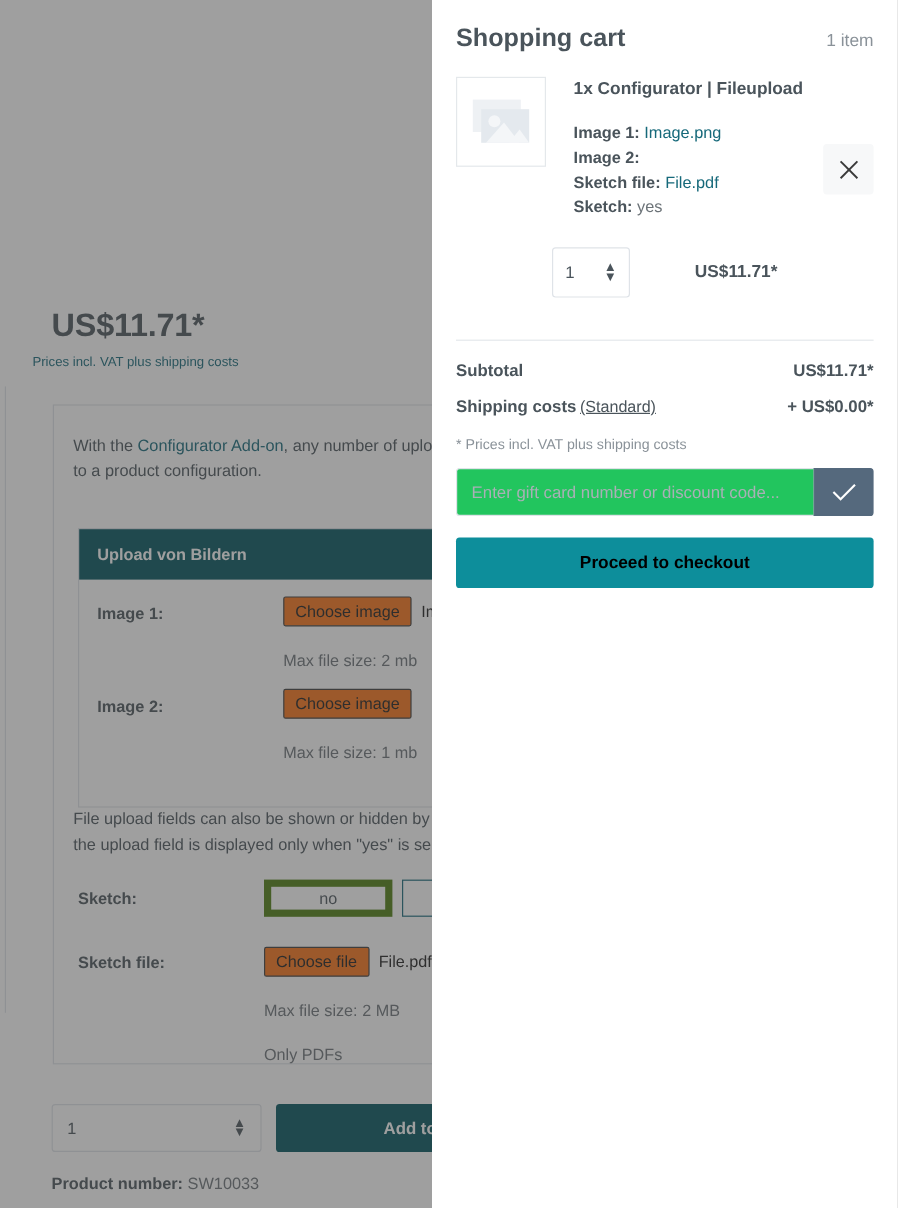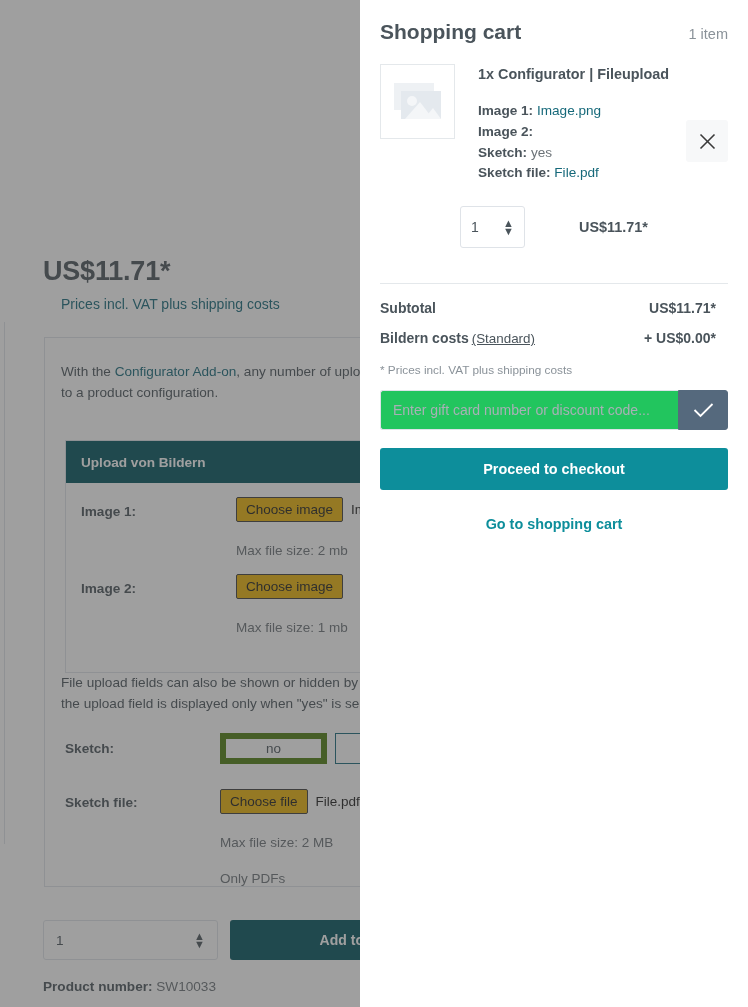--- a/index.html
+++ b/index.html
@@ -17,22 +17,22 @@
     background: #ffffff;
     overflow: hidden;
   }
   .bg-inner { position: absolute; left: 0; top: 0; width: 748px; height: 1007px; }
 
   .price-big {
     position: absolute; left: 43px; top: 256px;
     font-size: 27px; font-weight: bold; color: #4a545b; letter-spacing: -0.2px;
   }
   .price-note {
-    position: absolute; left: 61px; top: 296px;
-    font-size: 14px; color: #16697a; text-align: center;
+    position: absolute; left: 27px; top: 296px;
+    font-size: 11px; color: #16697a; text-align: center;
   }
 
   .config-card {
     position: absolute; left: 44px; top: 337px; width: 470px; height: 550px;
     border: 1px solid #dfe3e8; background: #fff;
   }
   .config-intro {
     position: absolute; left: 61px; top: 361px; width: 440px;
     font-size: 13.6px; line-height: 21px; color: #4a545b;
   }
@@ -45,21 +45,21 @@
   .upload-head {
     height: 42px; background: #00525c; color: #ffffff;
     font-size: 13.6px; font-weight: bold; display: flex; align-items: center;
     padding-left: 15px;
   }
   .upload-body { padding: 14px 15px 0 15px; }
   .u-row { display: flex; margin-bottom: 6px; }
   .u-label { width: 155px; font-size: 13.6px; font-weight: bold; color: #4a545b; padding-top: 7px; }
   .u-ctrl { flex: 1; }
   .choose-btn {
-    display: inline-block; border: 1px solid #3c3c3c; background: #eab308;
+    display: inline-block; border: 1px solid #3c3c3c; background: #f97316;
     font-size: 13.5px; padding: 4px 9px; color: #1c1c1c; border-radius: 2px;
     font-family: "Liberation Sans", sans-serif;
   }
   .fname { font-size: 13.5px; color: #1c1c1c; margin-left: 8px; }
   .u-hint { font-size: 13.5px; color: #6c7378; margin-top: 21px; }
 
   .note-text {
     position: absolute; left: 61px; top: 672px; width: 450px;
     font-size: 13.6px; line-height: 21px; color: #4a545b;
   }
@@ -149,21 +149,21 @@
     border-radius: 3px; display: flex; align-items: center;
     justify-content: space-between; padding: 0 10px;
     font-size: 14px; color: #4a545b;
   }
   .item-price {
     margin-left: 54px; font-size: 14.4px; font-weight: bold; color: #4a545b;
   }
 
   .divider { height: 1px; background: #e4e8eb; margin: 35px 20px 0 20px; }
 
-  .sum-rows { padding: 16px 32px 0 20px; }
+  .sum-rows { padding: 16px 20px 0 20px; }
   .sum-row {
     display: flex; justify-content: space-between; align-items: baseline;
     font-size: 14px; color: #4a545b; margin-bottom: 14px;
   }
   .sum-label { font-weight: bold; }
   .sum-sub { font-weight: normal; text-decoration: underline; font-size: 13.4px; margin-left: 3px; }
   .sum-val { font-weight: bold; }
 
   .vat-note { padding: 3px 20px 0 20px; font-size: 11.8px; color: #8a9299; }
 
@@ -176,21 +176,21 @@
   }
   .promo-input::placeholder { color: #a9b0b6; }
   .promo-btn {
     width: 50px; height: 40px; background: #55697d; border: 1px solid #55697d;
     display: flex; align-items: center; justify-content: center;
     border-radius: 0 3px 3px 0; cursor: pointer;
   }
 
   .checkout-btn {
     margin: 18px 20px 0 20px; height: 42px; background: #0d8e9b;
-    color: #ffffff; font-size: 14.4px; font-weight: bold; border: none;
+    color: #000000; font-size: 14.4px; font-weight: bold; border: none;
     border-radius: 3px; cursor: pointer;
     font-family: "Liberation Sans", sans-serif;
     display: flex; align-items: center; justify-content: center;
   }
   .gotocart-link {
     margin-top: 26px; text-align: center; color: #0d8e9b;
     font-size: 14.4px; font-weight: bold; text-decoration: none;
     display: block; cursor: pointer;
   }
 </style>
@@ -289,26 +289,26 @@
         <div class="item-props">
           <div>
             <span class="k">Image 1:</span>
             <span class="lnk">Image.png</span>
           </div>
           <div>
             <span class="k">Image 2:</span>
             <span class="v"></span>
           </div>
           <div>
+            <span class="k">Sketch file:</span>
+            <span class="lnk">File.pdf</span>
+          </div>
+          <div>
             <span class="k">Sketch:</span>
             <span class="v">yes</span>
-          </div>
-          <div>
-            <span class="k">Sketch file:</span>
-            <span class="lnk">File.pdf</span>
           </div>
         </div>
       </div>
 
       <button class="close-btn">
         <svg width="17" height="17" viewBox="0 0 17 17">
           <line x1="1.5" y1="1.5" x2="15.5" y2="15.5" stroke="#3a3a3a" stroke-width="1.6"></line>
           <line x1="15.5" y1="1.5" x2="1.5" y2="15.5" stroke="#3a3a3a" stroke-width="1.6"></line>
         </svg>
       </button>
@@ -324,34 +324,33 @@
 
     <div class="divider"></div>
 
     <div class="sum-rows">
       <div class="sum-row">
         <span class="sum-label">Subtotal</span>
         <span class="sum-val">US$11.71*</span>
       </div>
       <div class="sum-row">
         <span>
-          <span class="sum-label">Bildern costs</span><span class="sum-sub">(Standard)</span>
+          <span class="sum-label">Shipping costs</span><span class="sum-sub">(Standard)</span>
         </span>
         <span class="sum-val">+ US$0.00*</span>
       </div>
     </div>
 
     <div class="vat-note">* Prices incl. VAT plus shipping costs</div>
 
     <div class="promo-row">
       <input class="promo-input" type="text" placeholder="Enter gift card number or discount code..." style="">
       <button class="promo-btn">
         <svg width="21" height="16" viewBox="0 0 21 16">
           <polyline points="1.5,8 7.5,14 19.5,2" fill="none" stroke="#ffffff" stroke-width="1.8"></polyline>
         </svg>
       </button>
     </div>
 
     <button class="checkout-btn">Proceed to checkout</button>
-    <a class="gotocart-link" href="#">Go to shopping cart</a>
 
   </div>
 </div>
 
 </body></html>

